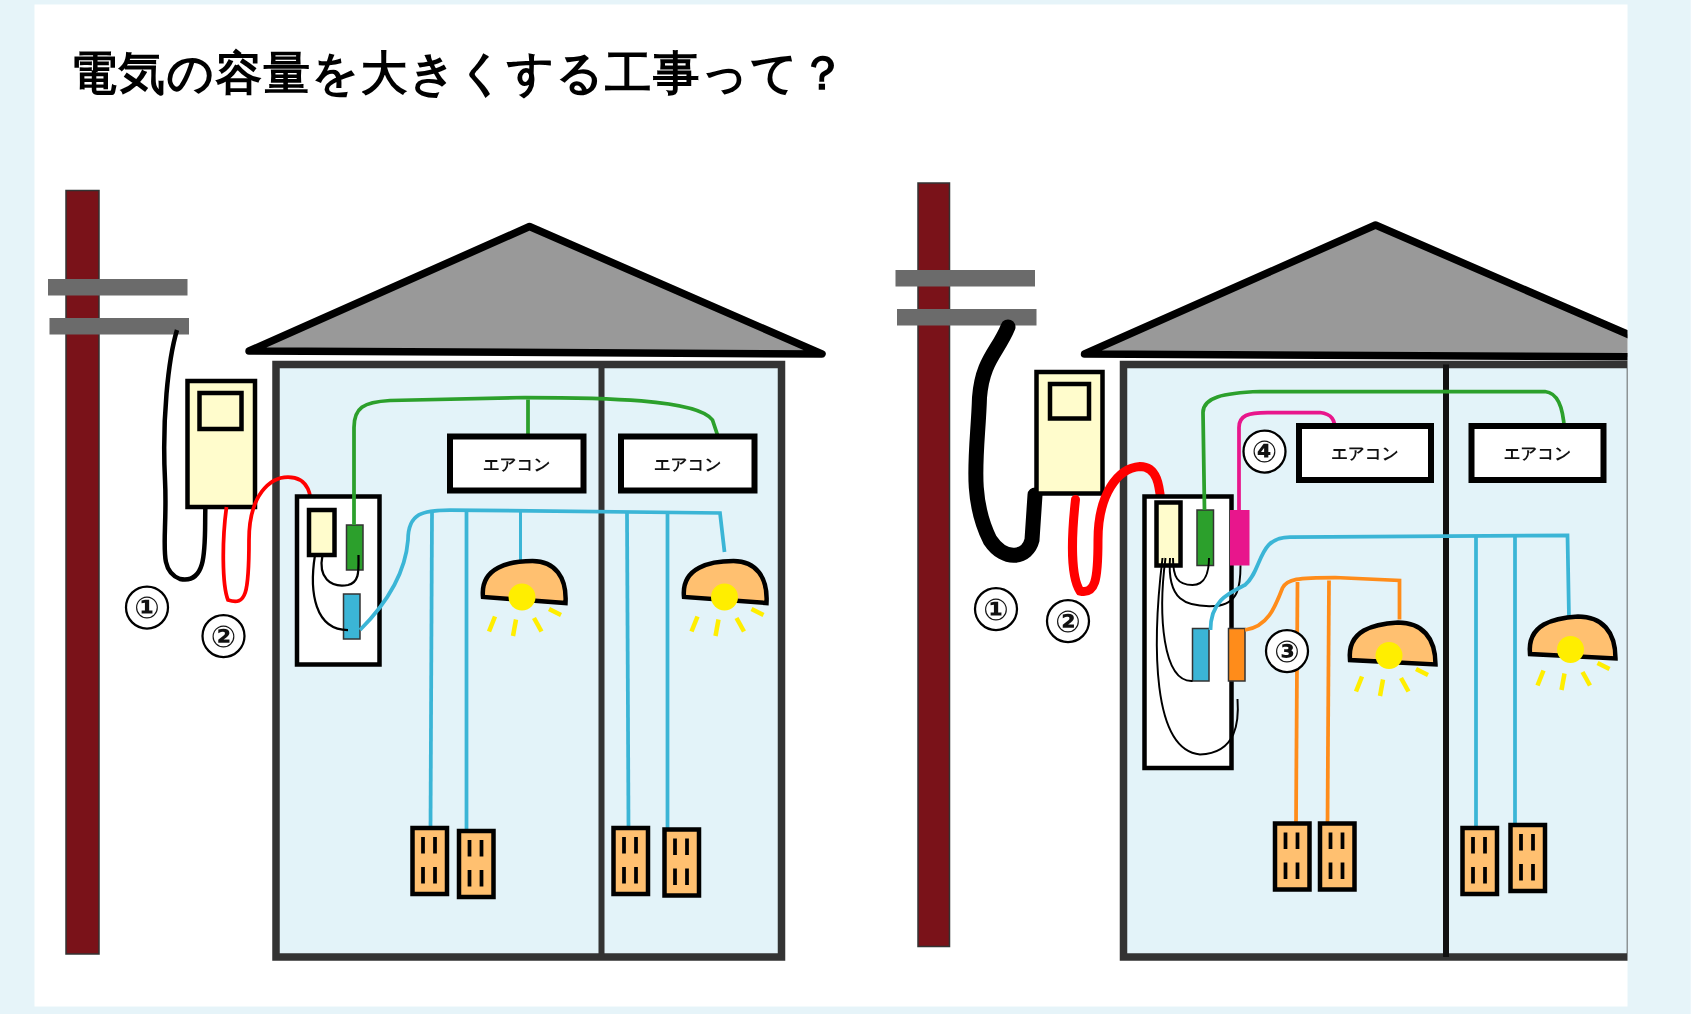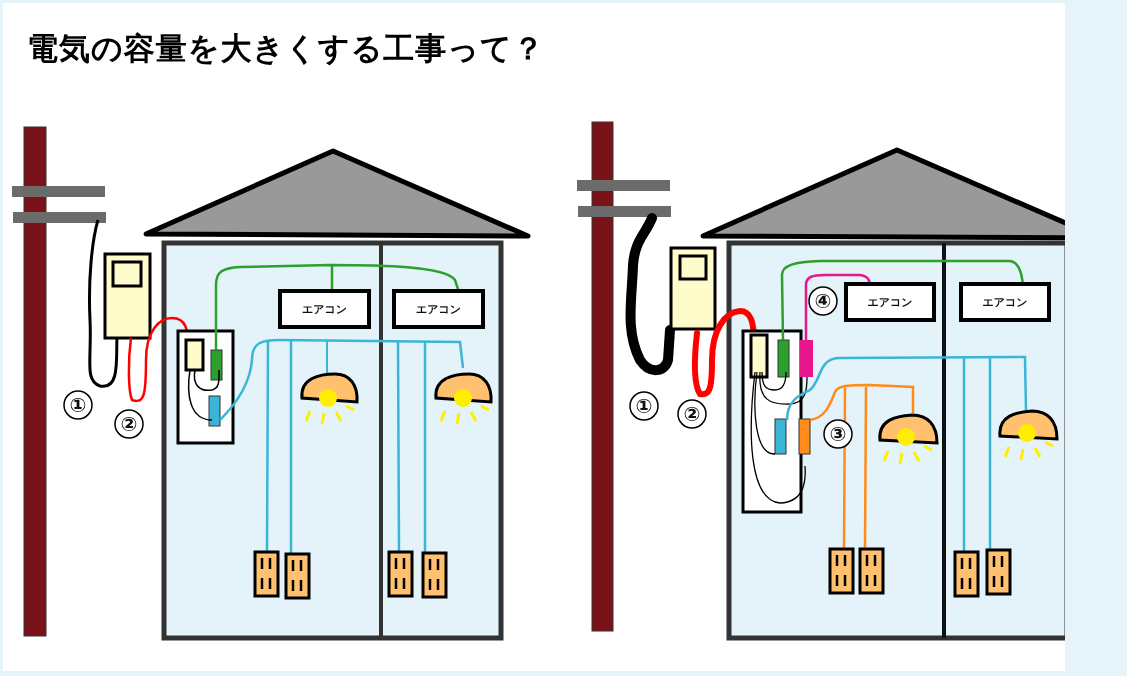--- a/index.html
+++ b/index.html
@@ -1,16 +1,16 @@
 <!DOCTYPE html>
 <html><head>
 <meta charset="utf-8">
 <style>
   html,body{margin:0;padding:0;background:#e6f4f9;}
-  #stage{position:relative;width:1065px;height:676px;overflow:hidden;background:#e6f4f9;}
+  #stage{position:relative;width:1065px;height:676px;overflow:hidden;background:#e6f4f9;margin-left:20px;}
   #canvas{position:absolute;left:3px;top:3px;width:1119px;height:668px;background:#ffffff;}
   #title{position:absolute;left:27px;top:28px;font-family:"DejaVu Sans",sans-serif;font-weight:bold;font-size:31px;letter-spacing:1px;color:#000;white-space:nowrap;}
   svg{position:absolute;left:0;top:0;}
   .lbl{font-family:"DejaVu Sans",sans-serif;font-weight:bold;font-size:11px;fill:#111;}
   .num{font-family:"DejaVu Sans",sans-serif;font-weight:bold;font-size:20px;fill:#111;}
 </style>
 </head>
 <body>
 
 <div id="stage">

